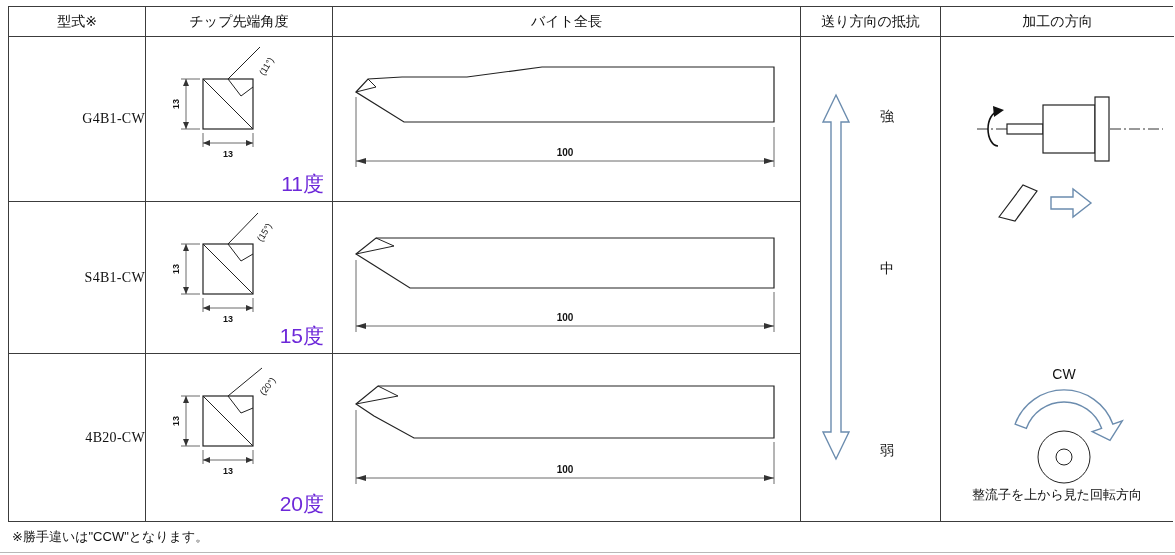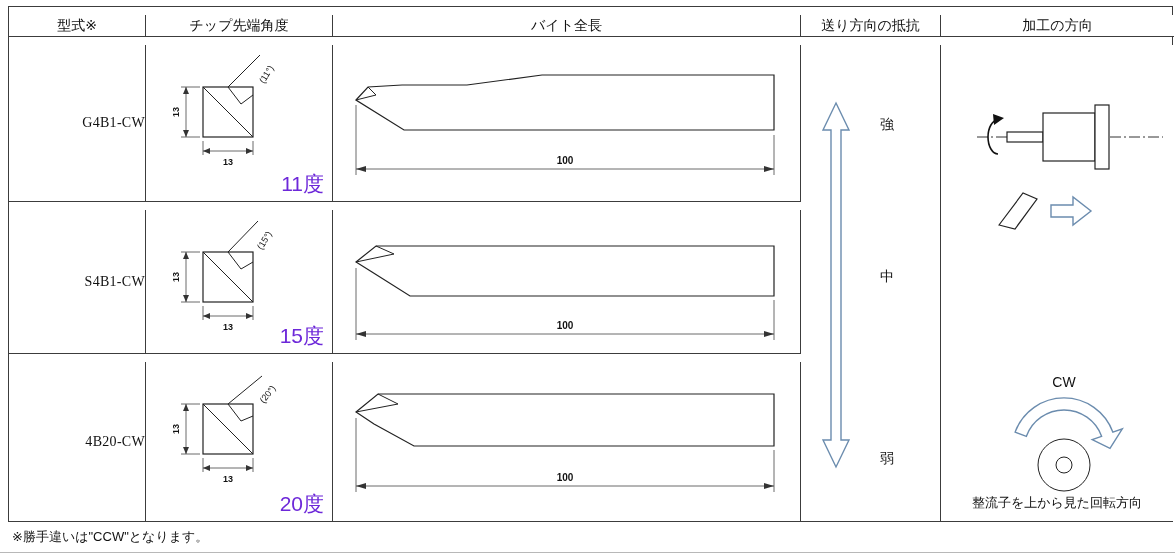--- a/index.html
+++ b/index.html
@@ -13,21 +13,21 @@
   }
   .spec-table {
     position:absolute; left:8px; top:6px;
     width:1165px;
     display:grid;
     grid-template-columns:137px 187px 468px 140px 233px;
     grid-template-rows:30px 165px 152px 167px;
     border:1px solid #3c3c3c;
     background:#fff;
   }
-  .cell { border-right:1px solid #3c3c3c; border-bottom:1px solid #3c3c3c; position:relative; background:#fff;margin-top:8px; }
+  .cell { border-right:1px solid #3c3c3c; border-bottom:1px solid #3c3c3c; position:relative; background:#fff; }
   .cell.last-col { border-right:none; }
   .cell.last-row { border-bottom:none; }
   .hcell { display:flex; align-items:center; justify-content:center; font-size:14px; }
   .model-cell { display:flex; align-items:center; justify-content:flex-end; font-size:14px; letter-spacing:0.3px;font-family:Liberation Serif, serif; }
   .angle-cell svg { position:absolute; left:2px; top:6px; }
   .angle-label { position:absolute; right:8px; bottom:3px; font-size:21px; color:#6d28d9; }
   .tool-cell { display:flex; align-items:flex-start; justify-content:center; }
   .resist-cell svg, .dir-cell svg { position:absolute; left:0; top:0; }
   .footnote { position:absolute; left:12px; top:528px; font-size:13px; color:#111; }
   .bottom-line { position:absolute; left:0; right:0; top:552px; border-top:1px solid #b8b8b8; }

